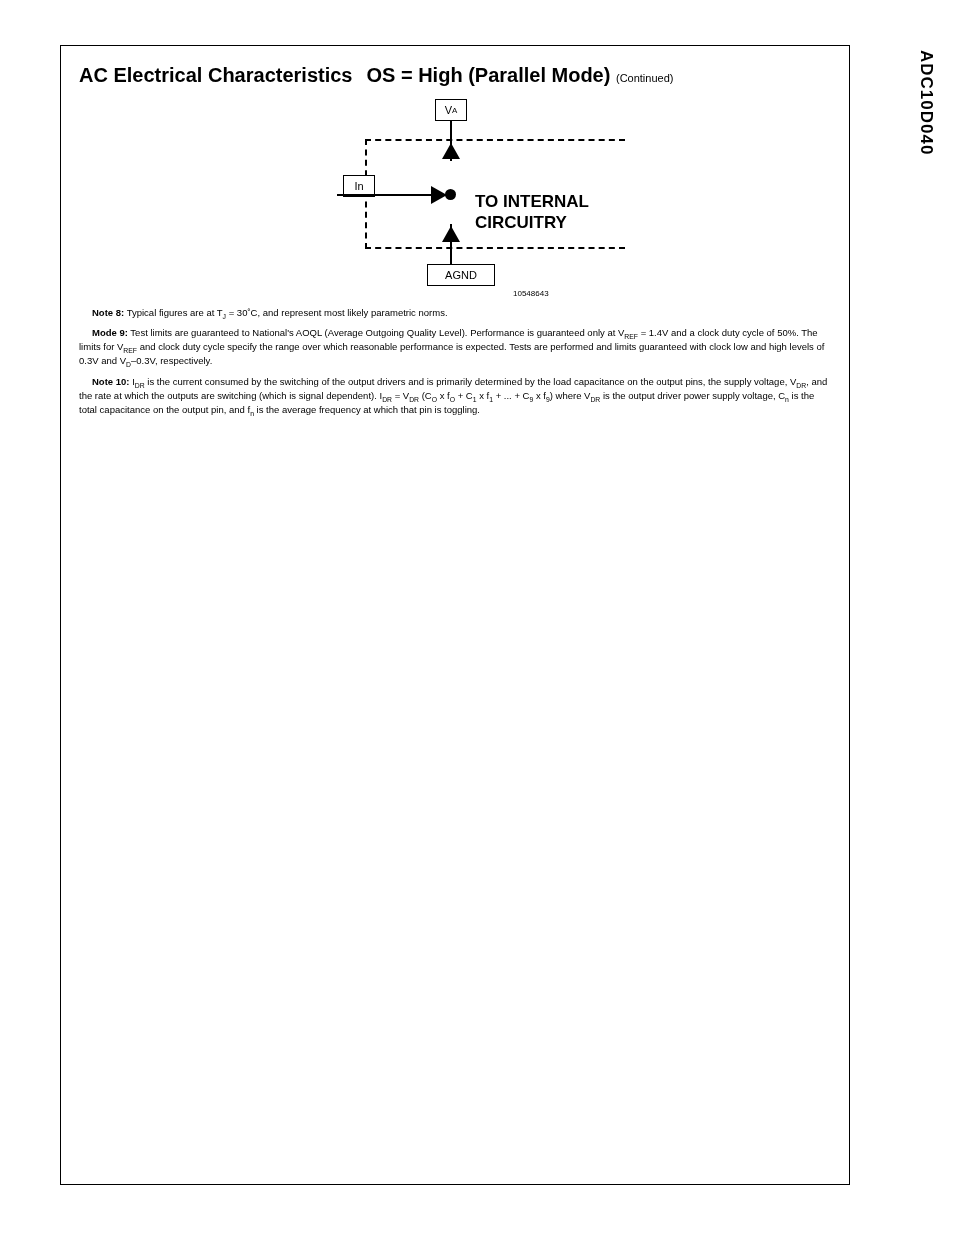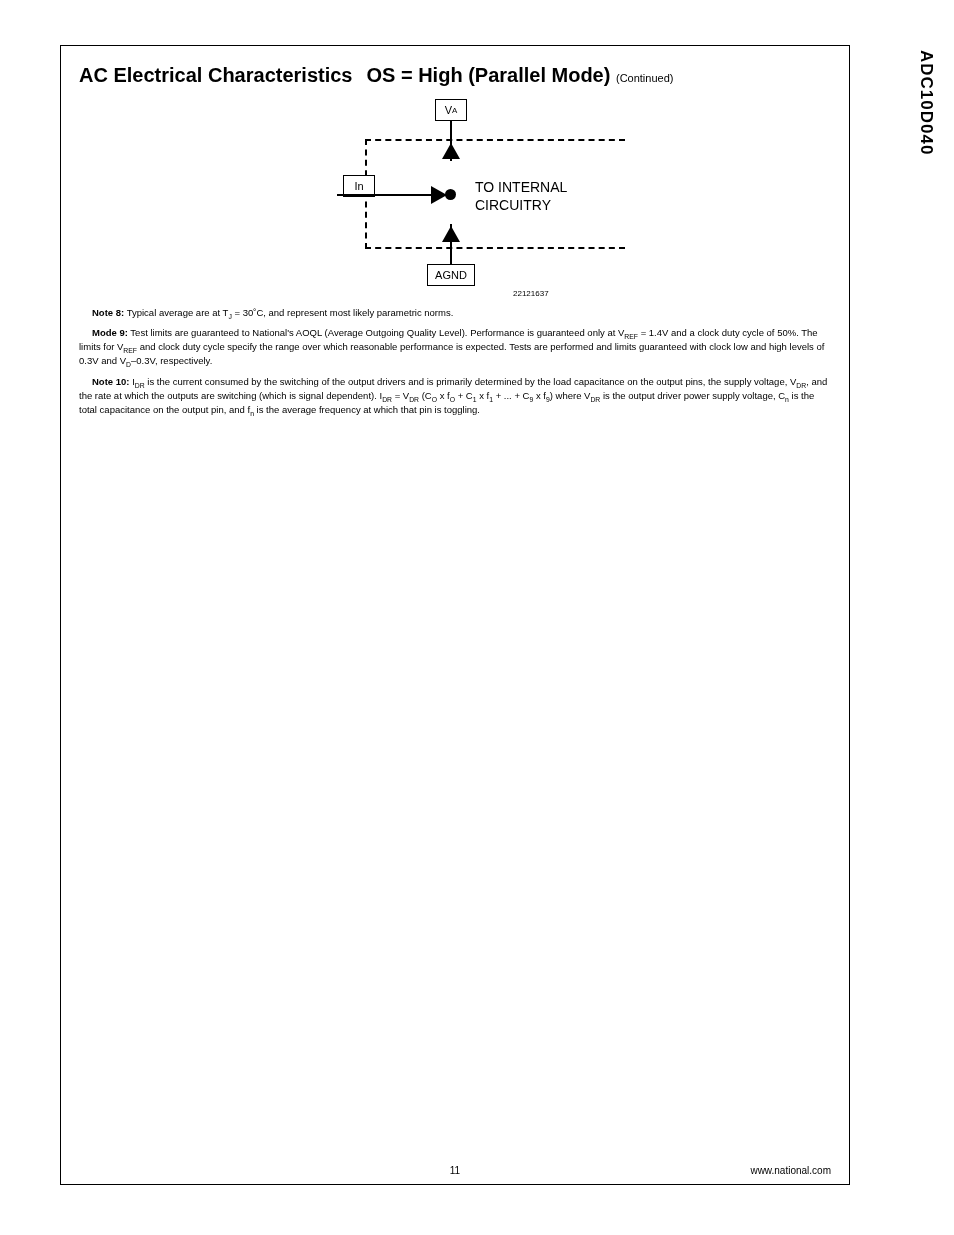--- a/index.html
+++ b/index.html
@@ -66,21 +66,21 @@
     border: 1px solid #000;
     background: #fff;
     font-size: 11px;
     display: flex;
     align-items: center;
     justify-content: center;
     padding: 3px 8px;
   }
   .box-va   { left: 160px; top: 0;   width: 32px; height: 22px; }
   .box-in   { left: 30px;  top: 76px; width: 32px; height: 22px; margin-left: 38px; }
-  .box-agnd { left: 152px; top: 165px; width: 48px; height: 22px; }
+  .box-agnd { left: 152px; top: 165px; width: 68px; height: 22px; }
   .vline-top { position:absolute; left:175px; top:22px; width:2px; height:40px; background:#000; }
   .vline-bot { position:absolute; left:175px; top:125px; width:2px; height:40px; background:#000; }
   .hline-in  { position:absolute; left:62px;  top:95px; width:110px; height:2px; background:#000; }
   .node      { position:absolute; left:170px; top:90px; width:11px; height:11px; background:#000; border-radius:50%; }
   .arrow-up {
     position:absolute;
     width:0; height:0;
     border-left:9px solid transparent;
     border-right:9px solid transparent;
     border-bottom:16px solid #000;
@@ -90,23 +90,24 @@
     width:0; height:0;
     border-top:9px solid transparent;
     border-bottom:9px solid transparent;
     border-left:16px solid #000;
   }
   .arr-top { left:167px; top:44px; }
   .arr-bot { left:167px; top:127px; }
   .arr-in  { left:156px; top:87px; }
   .intcirc {
     position:absolute;
-    left:200px; top:80px;
-    font-size:14px;
+    left:200px; top:92px;
+    font-size:17px;
     line-height:1.25;
+    font-weight:bold;
   }
   .diag-id {
     position:absolute;
     left:238px; top:190px;
     font-size:8px;
   }
   .sub { font-size: 0.72em; vertical-align: sub; }
   .notes {
     font-size: 9.5px;
     line-height: 1.35;
@@ -157,38 +158,33 @@
 
       <div class="arrow-up arr-top"></div>
       <div class="arrow-up arr-bot"></div>
       <div class="arrow-r arr-in"></div>
 
       <div class="intcirc">
         <div>TO INTERNAL</div>
         <div>CIRCUITRY</div>
       </div>
 
-      <div class="diag-id">22121637</div>
+      <div class="diag-id">10548643</div>
     </div>
   </div>
 
   <div class="notes">
     <p>
       <b>Note 8:</b>
-      <span>Typical average are at T</span><span class="sub">J</span><span> = 30˚C, and represent most likely parametric norms.</span>
+      <span>Typical figures are at T</span><span class="sub">J</span><span> = 30˚C, and represent most likely parametric norms.</span>
     </p>
     <p>
       <b>Mode 9:</b>
       <span>Test limits are guaranteed to National's AOQL (Average Outgoing Quality Level). Performance is guaranteed only at V</span><span class="sub">REF</span><span> = 1.4V and a clock duty cycle of 50%. The limits for V</span><span class="sub">REF</span><span> and clock duty cycle specify the range over which reasonable performance is expected. Tests are performed and limits guaranteed with clock low and high levels of 0.3V and V</span><span class="sub">D</span><span>–0.3V, respectively.</span>
     </p>
     <p>
       <b>Note 10:</b>
       <span>I</span><span class="sub">DR</span><span> is the current consumed by the switching of the output drivers and is primarily determined by the load capacitance on the output pins, the supply voltage, V</span><span class="sub">DR</span><span>, and the rate at which the outputs are switching (which is signal dependent). I</span><span class="sub">DR</span><span> = V</span><span class="sub">DR</span><span> (C</span><span class="sub">O</span><span> x f</span><span class="sub">O</span><span> + C</span><span class="sub">1</span><span> x f</span><span class="sub">1</span><span> + ... + C</span><span class="sub">9</span><span> x f</span><span class="sub">9</span><span>) where V</span><span class="sub">DR</span><span> is the output driver power supply voltage, C</span><span class="sub">n</span><span> is the total capacitance on the output pin, and f</span><span class="sub">n</span><span> is the average frequency at which that pin is toggling.</span>
     </p>
   </div>
 
-  <div class="footer">
-    <span></span>
-    <span class="center">11</span>
-    <span>www.national.com</span>
-  </div>
 
 </div>
 
 </body></html>

